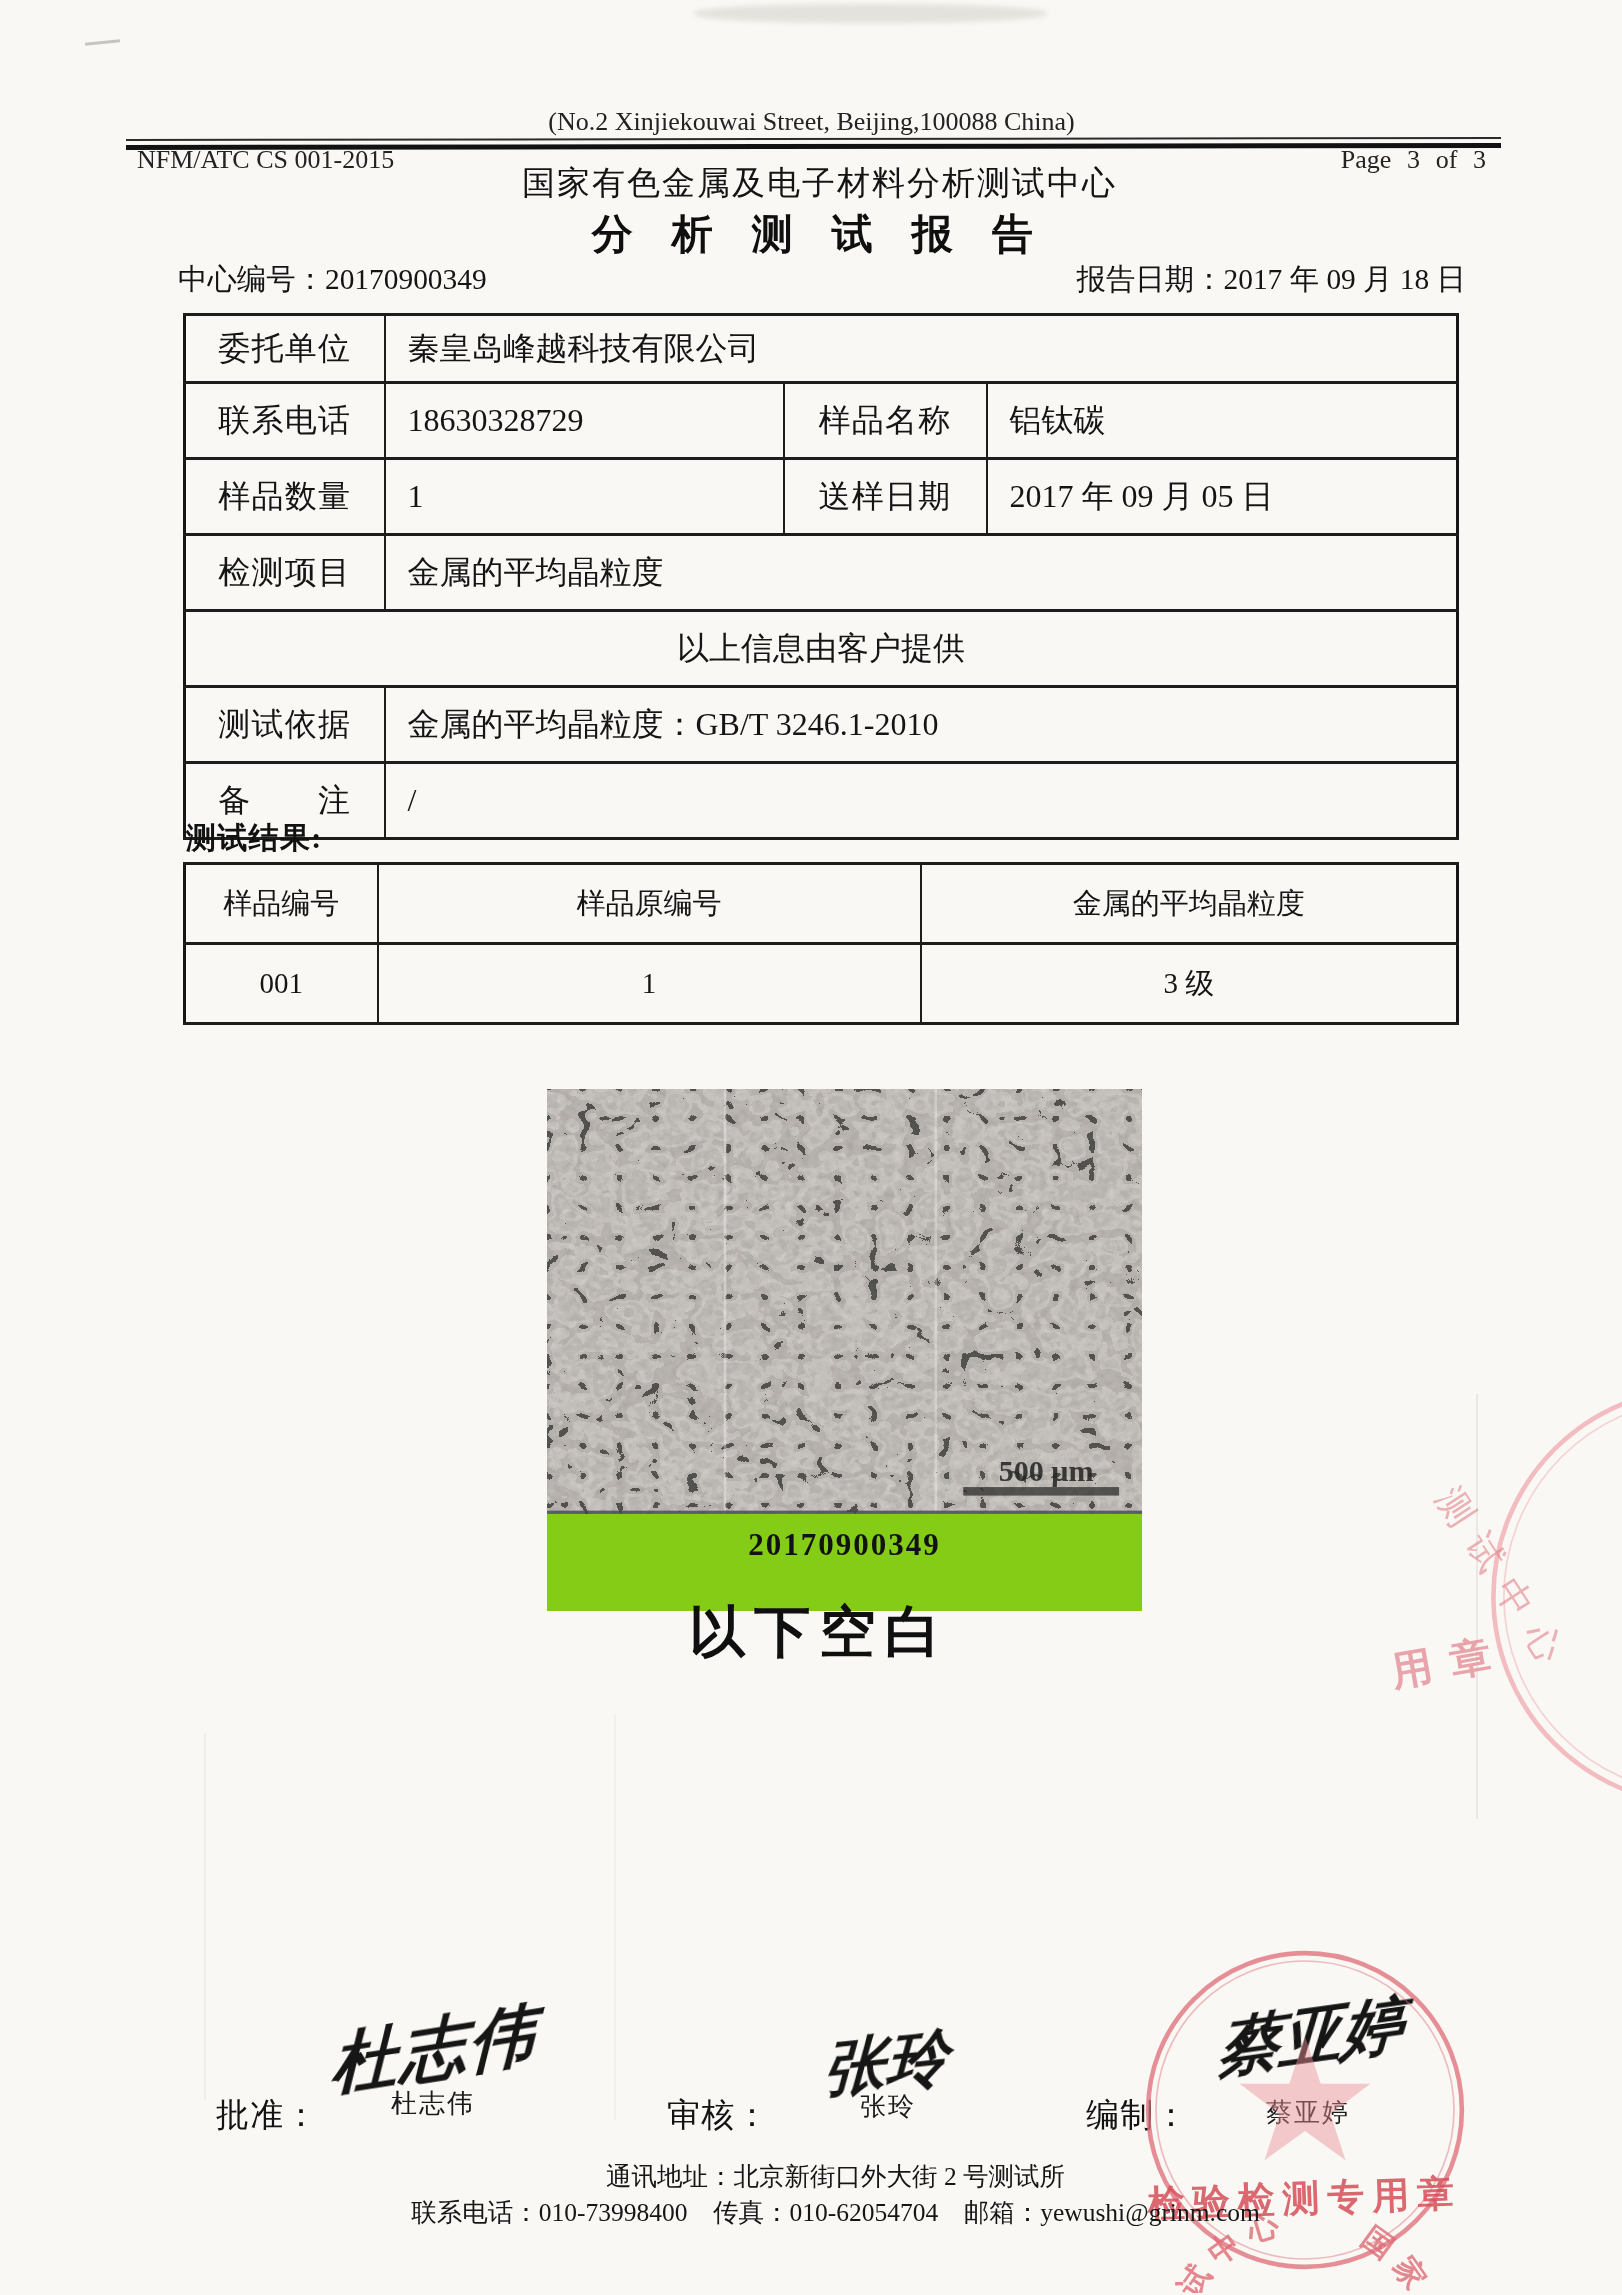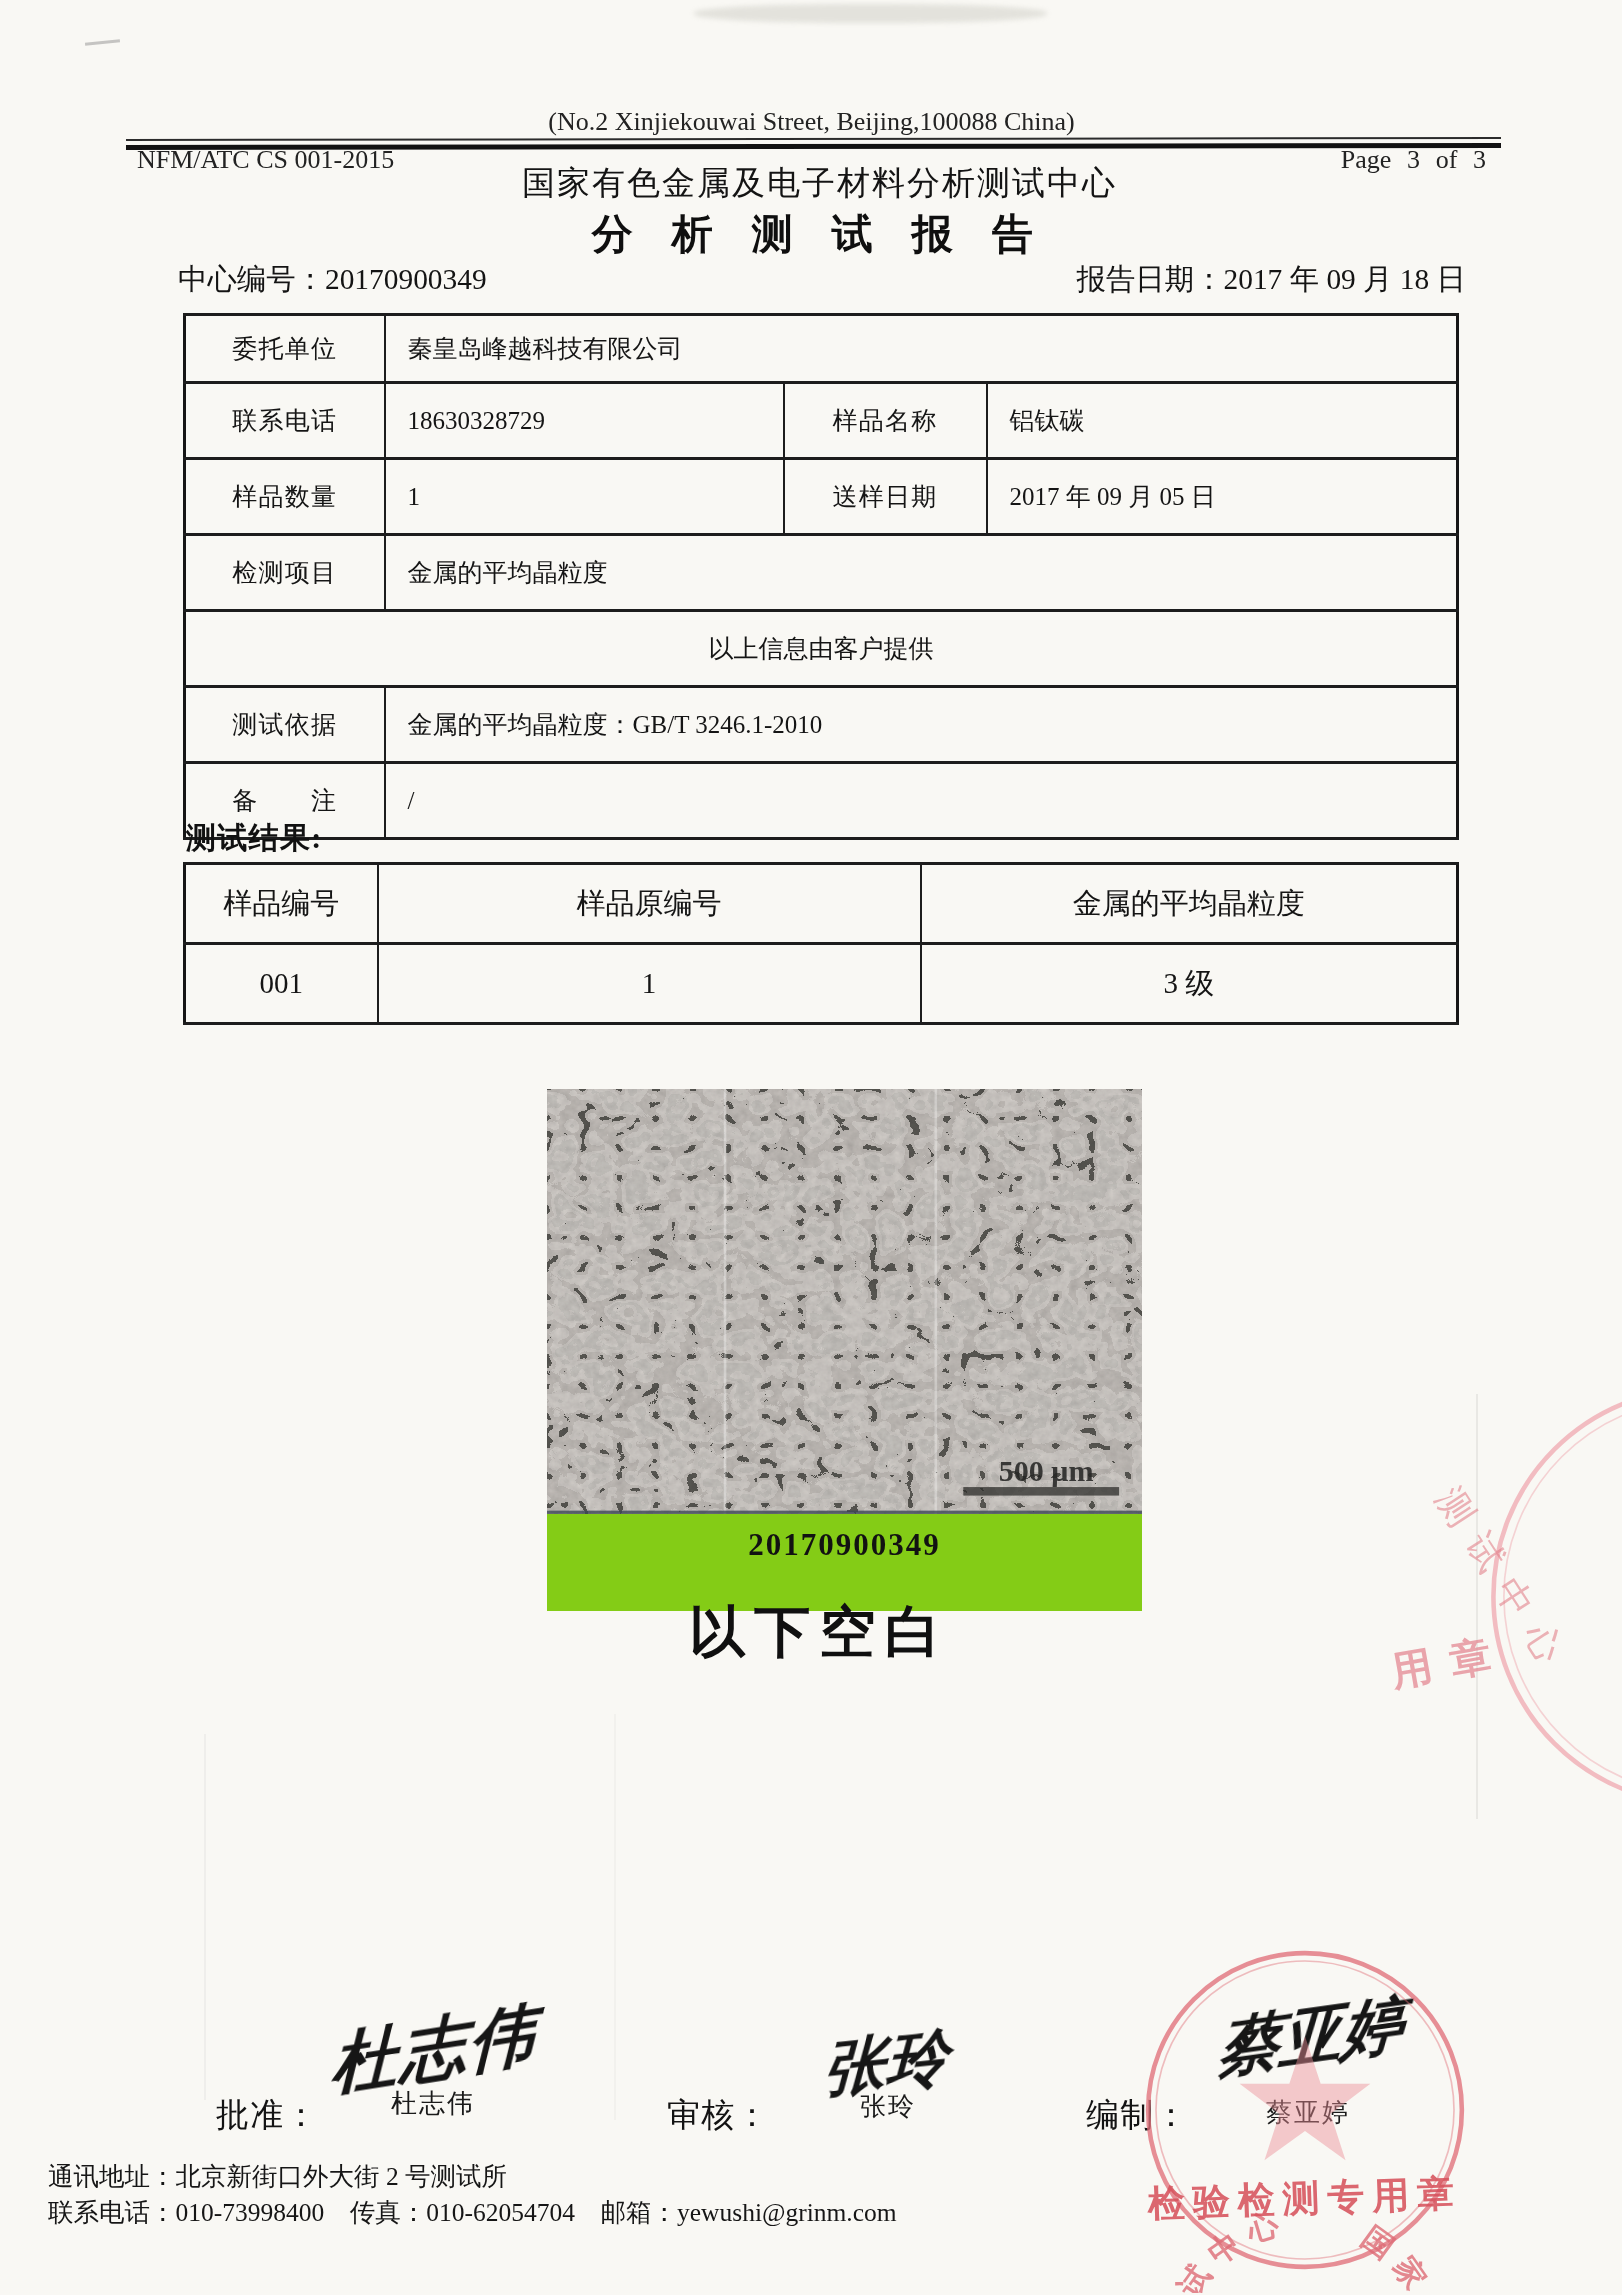--- a/index.html
+++ b/index.html
@@ -18,21 +18,21 @@
   .runhead .mid{position:absolute;left:50%;transform:translateX(-50%);}
   .rule-thin{position:absolute;top:138px;left:126px;right:122px;height:2px;background:#2c2c2c;transform:rotate(-0.08deg);}
   .rule-thick{position:absolute;top:144px;left:126px;right:122px;height:5.2px;background:#121212;transform:rotate(-0.08deg);}
   
   .org-title{position:absolute;top:161px;left:183px;width:1273px;text-align:center;font-size:33px;font-weight:500;letter-spacing:2px;color:#141414;}
   .report-title{position:absolute;top:207px;left:183px;width:1273px;text-align:center;font-size:41px;font-weight:700;letter-spacing:14.4px;color:#0f0f0f;}
   .info-line{position:absolute;top:260px;left:178px;right:157px;display:flex;justify-content:space-between;font-size:29.4px;color:#141414;}
   
   table{border-collapse:collapse;table-layout:fixed;}
   #info-table{position:absolute;left:183px;top:313px;width:1273px;border:3.9px solid #161616;}
-  #info-table td{border:2px solid #1d1d1d;border-top-width:3.3px;border-bottom-width:3.3px;font-size:25px;vertical-align:middle;color:#151515;}
+  #info-table td{border:2px solid #1d1d1d;border-top-width:3.3px;border-bottom-width:3.3px;font-size:32px;vertical-align:middle;color:#151515;}
   #info-table tr{height:76px;}
   #info-table tr:first-child{height:68px;}
   td.lbl{text-align:center;letter-spacing:1.3px;}
   td.val{text-align:left;padding-left:22px;}
   td.ctr{text-align:center;}
   #results-label{position:absolute;left:186px;top:818px;font-size:30px;font-weight:700;letter-spacing:1.3px;color:#111;}
   #results-table{position:absolute;left:183px;top:862px;width:1273px;border:3.9px solid #161616;}
   #results-table td{border:2px solid #1d1d1d;border-top-width:3.3px;border-bottom-width:3.3px;font-size:29px;text-align:center;vertical-align:middle;color:#151515;}
   #results-table tr{height:80px;}
   
@@ -41,21 +41,21 @@
   .caption{position:absolute;left:547px;top:1527px;width:595px;text-align:center;font-size:31px;font-weight:700;letter-spacing:2px;color:#121212;}
   .blank-note{position:absolute;left:183px;top:1595px;width:1273px;text-align:center;font-size:56px;font-weight:700;letter-spacing:9.2px;color:#101010;}
   
   .sig-label{position:absolute;font-size:33px;color:#131313;letter-spacing:1.3px;}
   .sig-print{position:absolute;font-size:26px;color:#1a1a1a;letter-spacing:2px;}
   .sig-script{position:absolute;font-style:italic;font-weight:700;color:#161616;filter:blur(0.4px);white-space:nowrap;}
   #sig-approve{left:330px;top:2004px;font-size:67px;transform:rotate(-9deg) skewX(-10deg);letter-spacing:2.6px;}
   #sig-review{left:823px;top:2021px;font-size:62px;transform:rotate(-6deg) skewX(-8deg);letter-spacing:1.3px;}
   #sig-prepare{left:1218px;top:1994px;font-size:63px;transform:rotate(-8deg) skewX(-12deg);letter-spacing:-1.3px;}
   
-  .footer-line{position:absolute;left:0;right:0;font-size:25.5px;color:#161616;margin-left:48px;}
+  .footer-line{position:absolute;left:0;right:0;text-align:center;font-size:25.5px;color:#161616;margin-left:48px;}
   #footer1{top:2159px;}
   #footer2{top:2195px;}
   
   #stamp-big{position:absolute;left:1122px;top:1927px;width:366px;height:366px;}
   .seal-text{position:absolute;left:1122px;top:2174px;width:366px;text-align:center;font-size:37px;font-weight:700;letter-spacing:7.9px;color:rgba(214,82,92,0.88);transform:rotate(-2deg);}
   #stamp-partial{position:absolute;left:1407px;top:1361px;width:216px;height:497px;}
   .frag-ring{position:absolute;left:1466px;top:1478px;font-size:37px;color:rgba(224,118,130,0.55);transform:rotate(57deg);transform-origin:left top;letter-spacing:17px;white-space:nowrap;}
   .frag-seal{position:absolute;left:1391px;top:1635px;font-size:41px;font-weight:600;color:rgba(226,128,140,0.7);transform:rotate(-10deg);letter-spacing:18.3px;white-space:nowrap;}
   
   .smudge{position:absolute;left:694px;top:3.9px;width:353px;height:19.6px;background:rgba(150,150,138,0.22);border-radius:45%;filter:blur(2.6px);}

